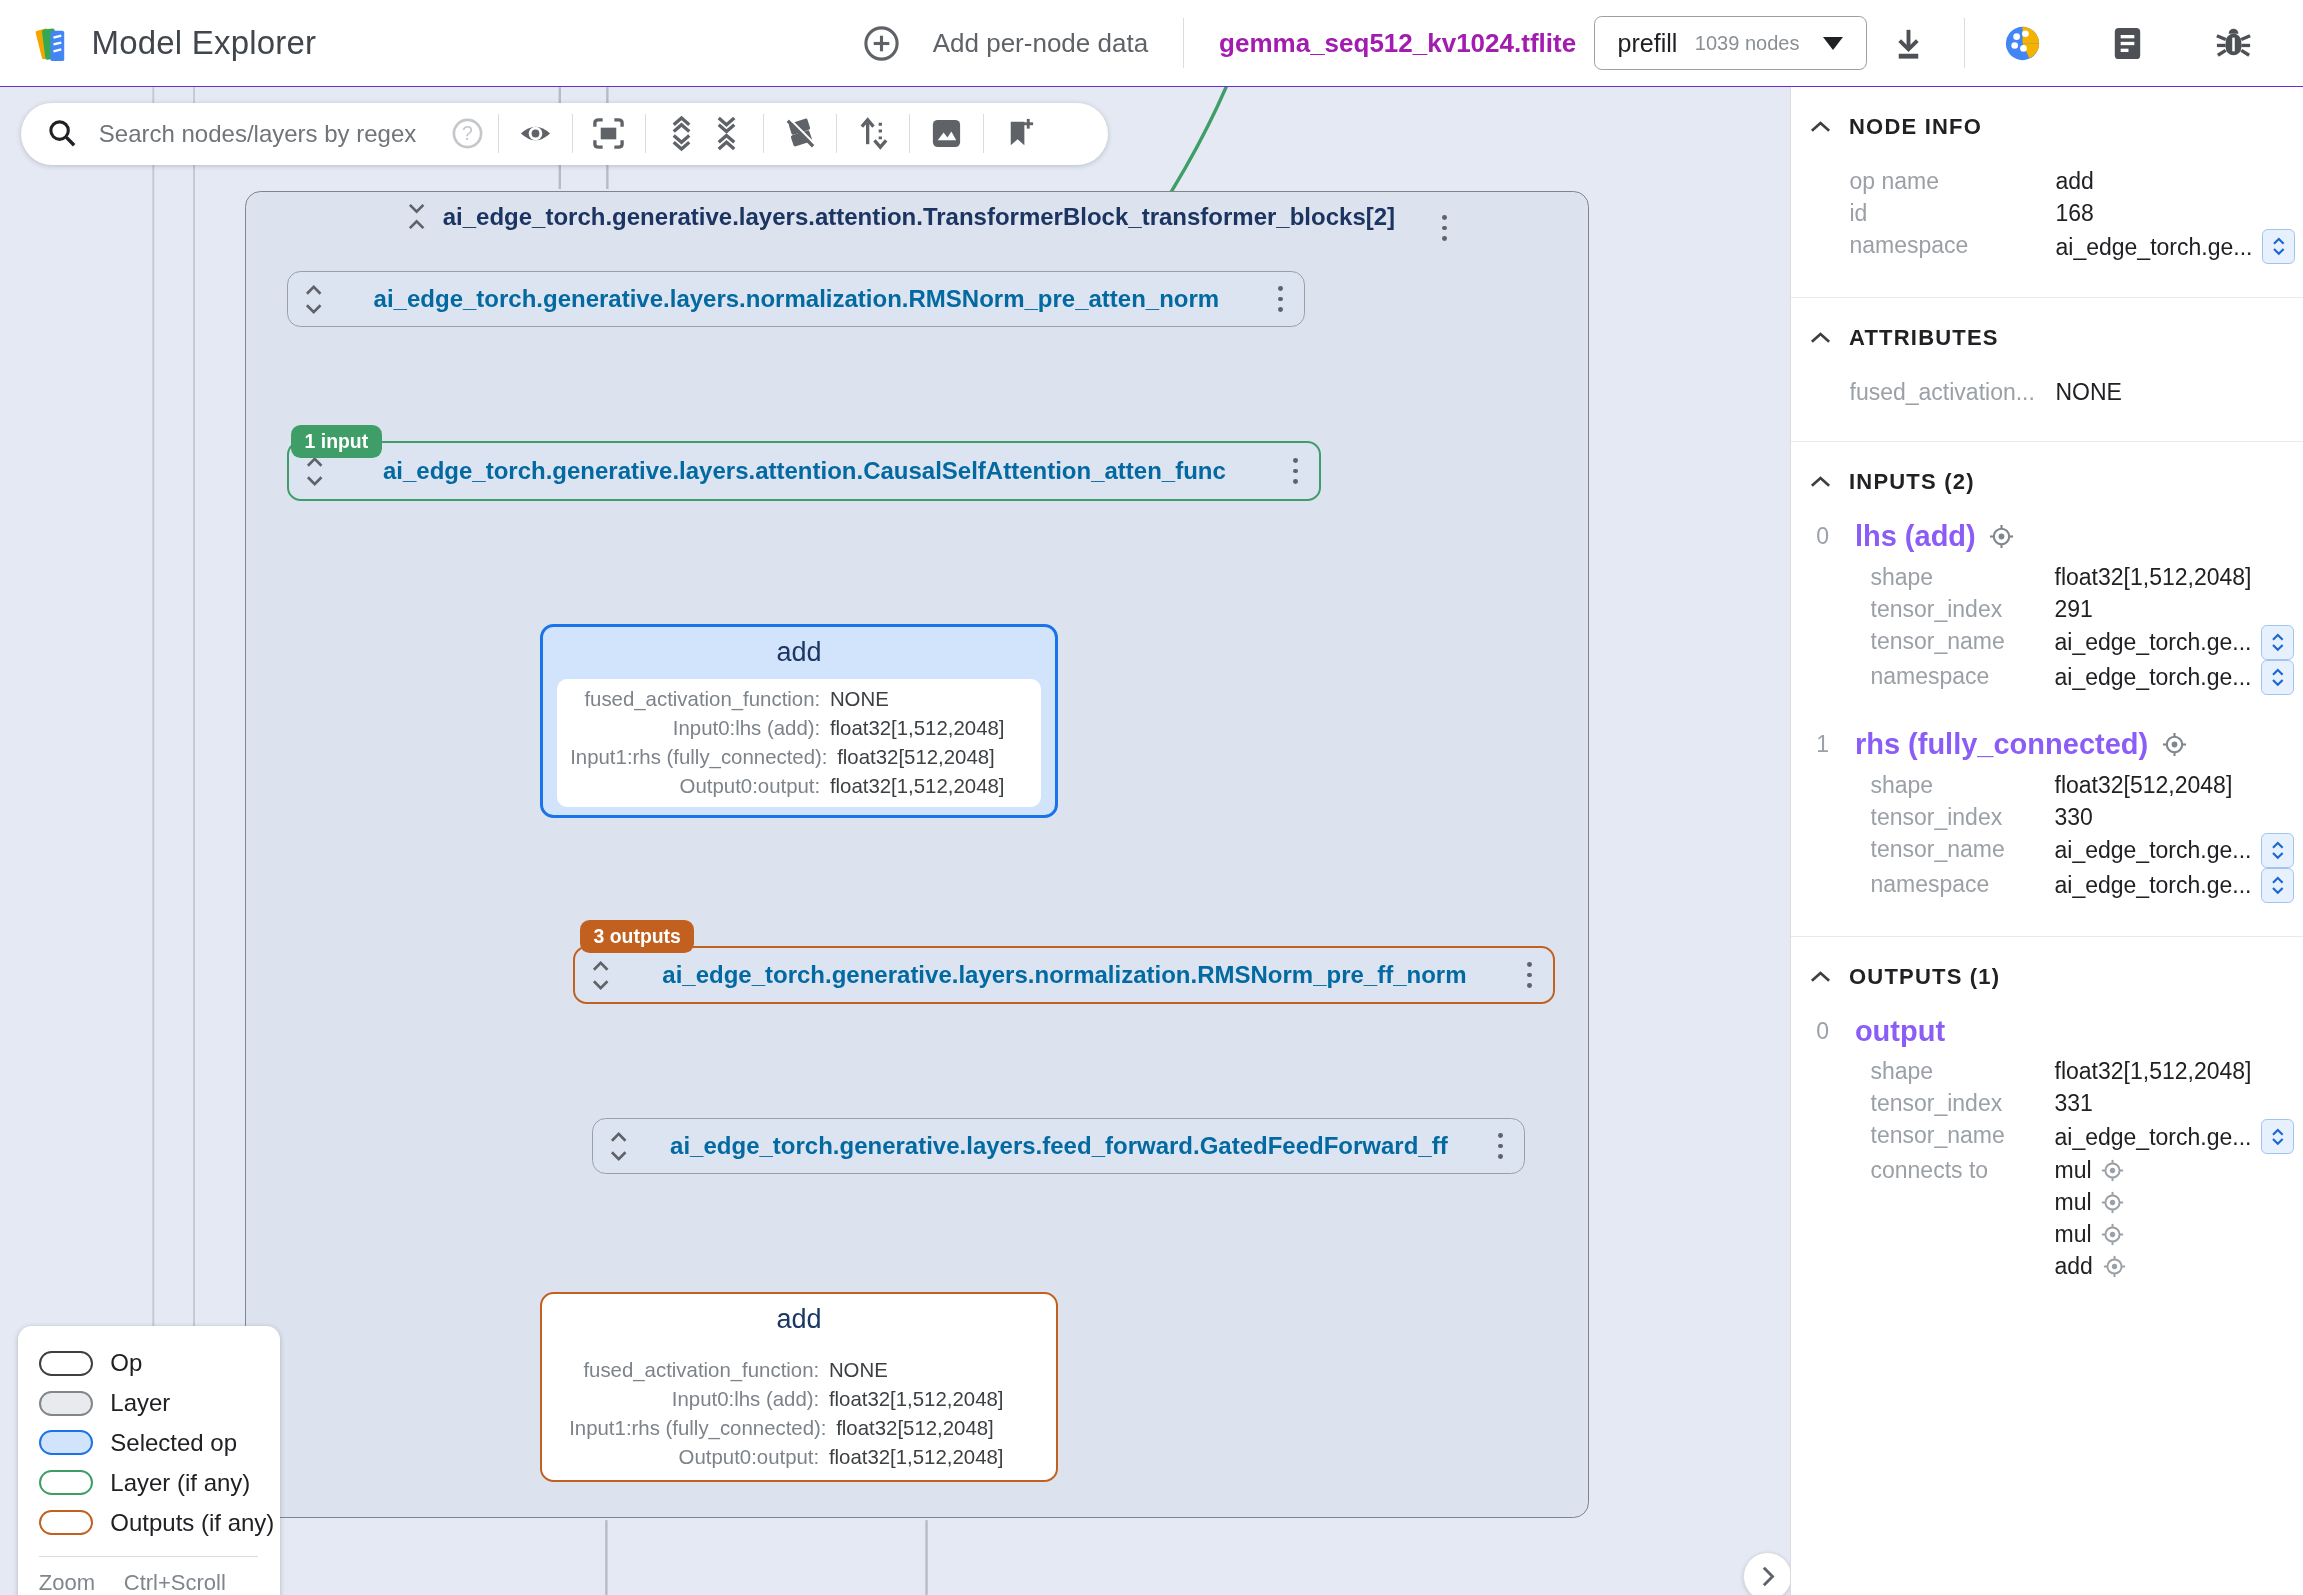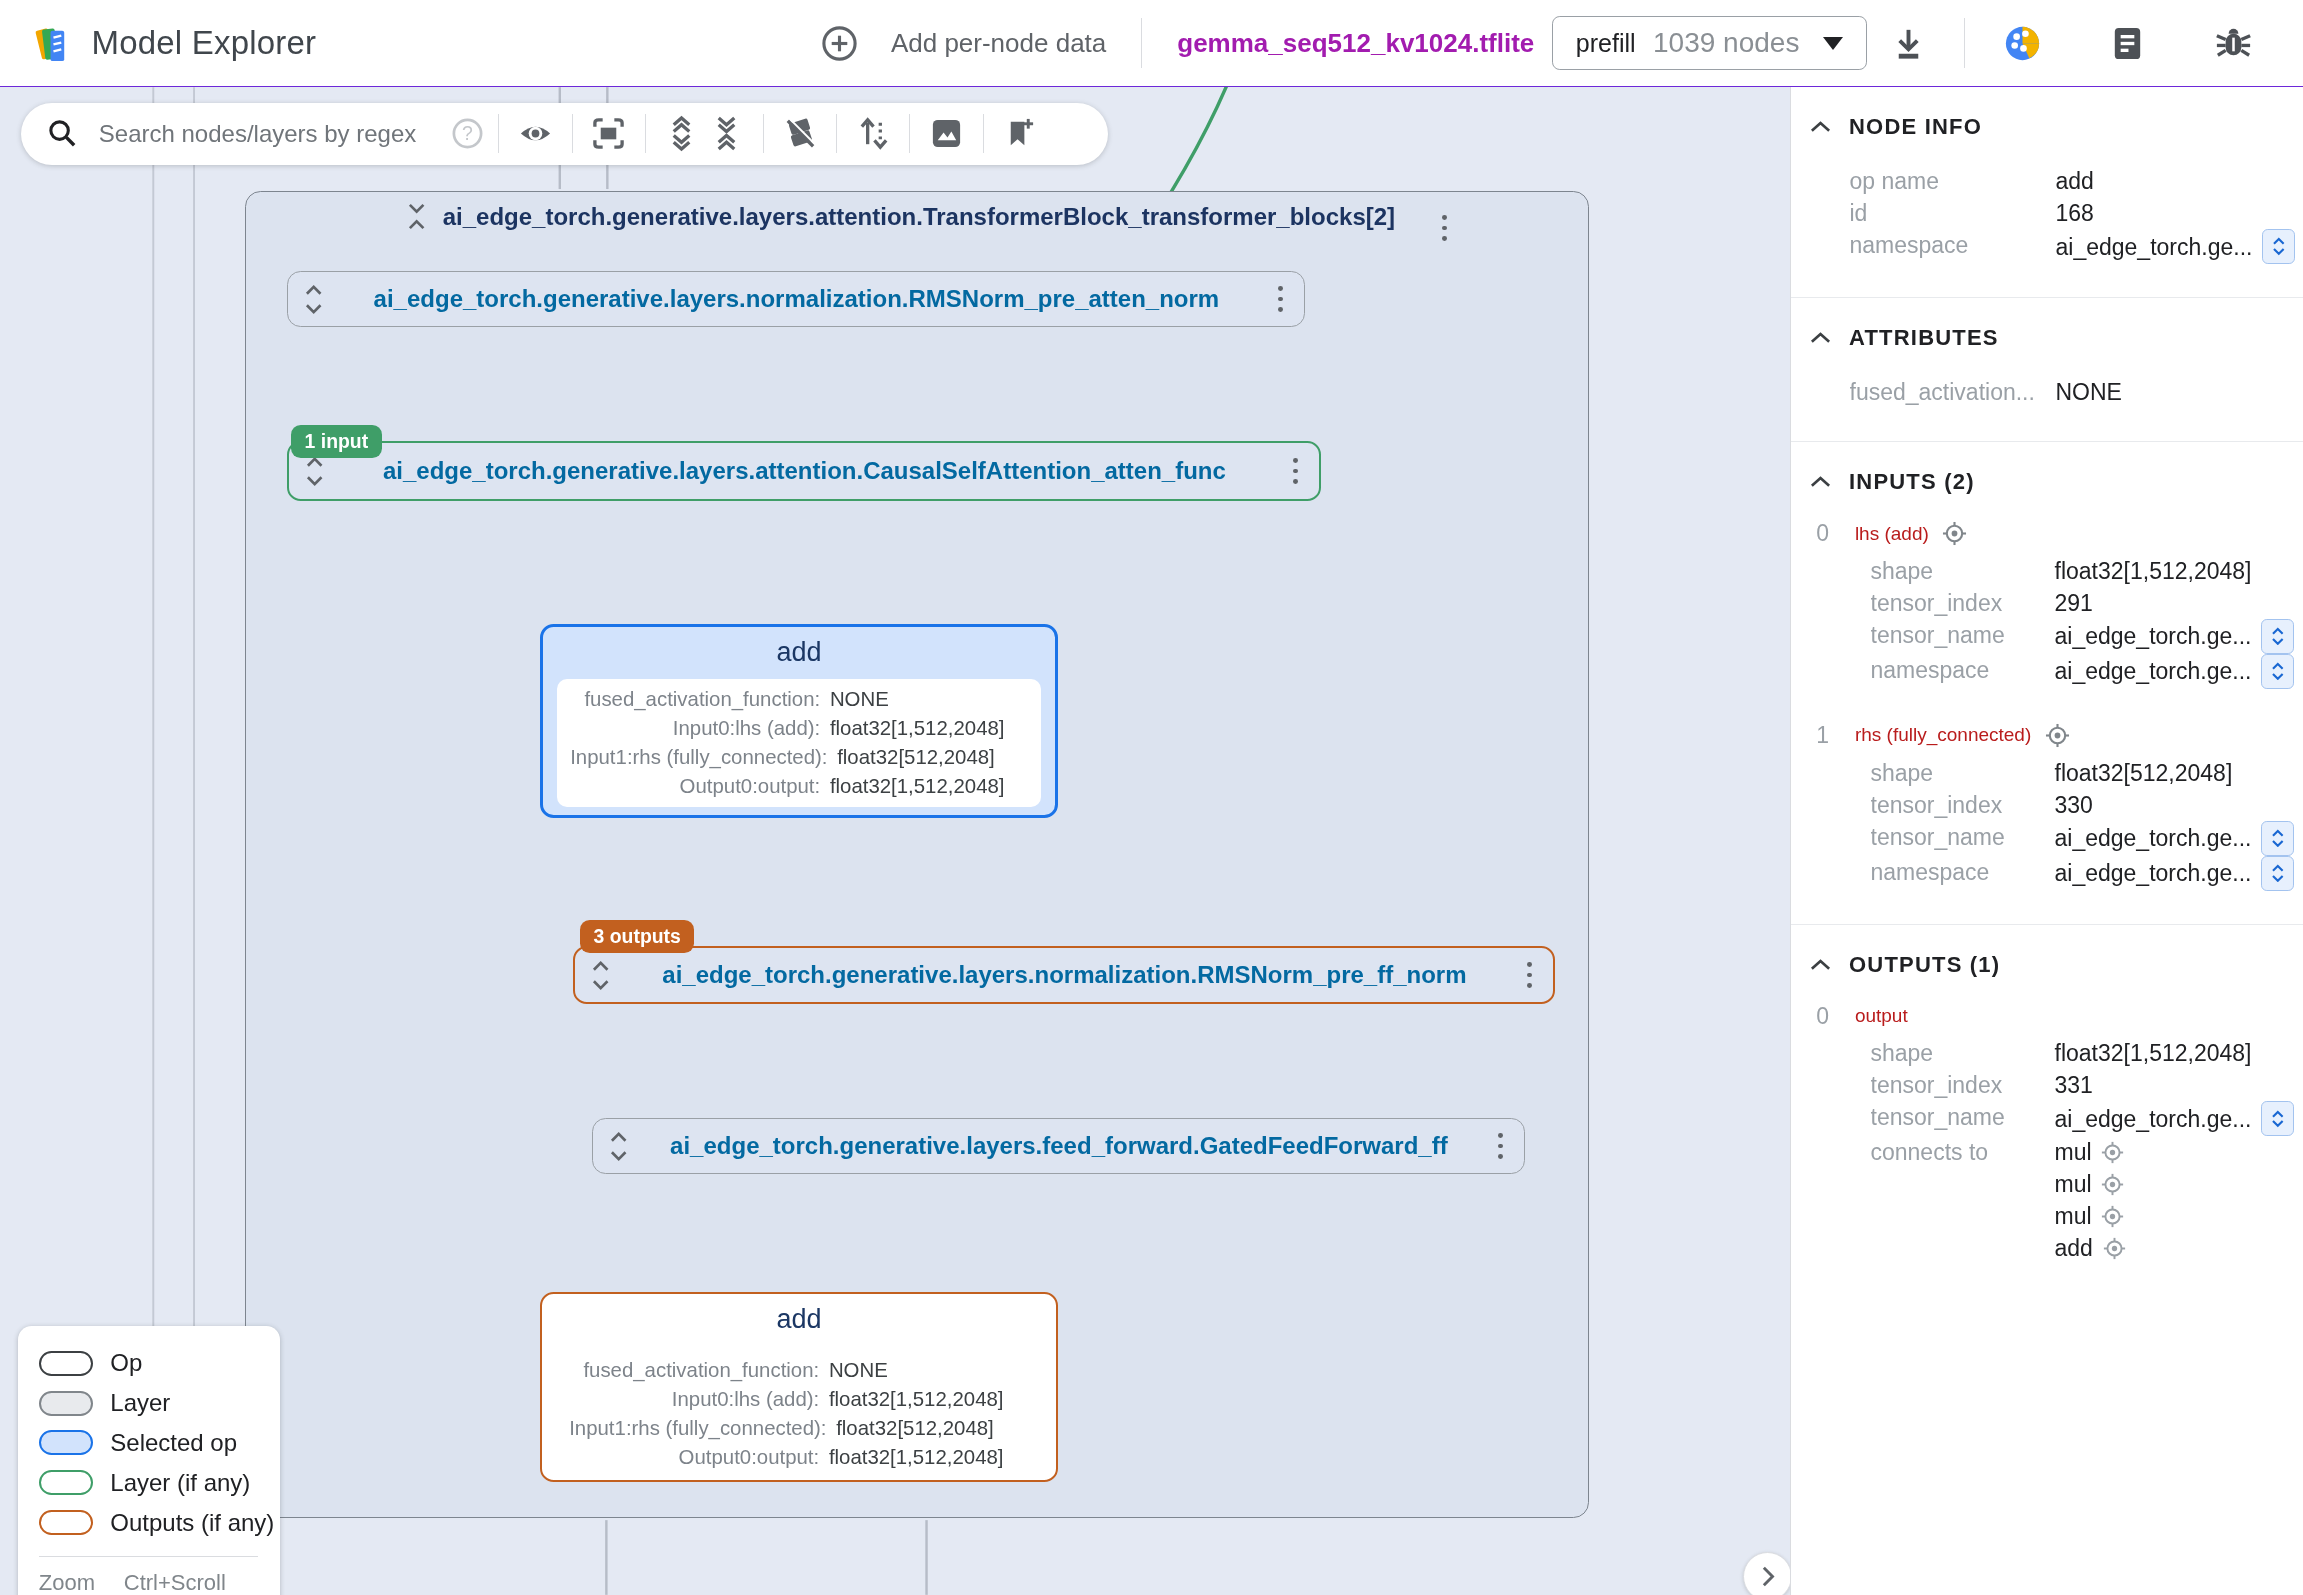--- a/index.html
+++ b/index.html
@@ -7,21 +7,21 @@
   
   .topbar{position:absolute;left:0;top:0;width:2304px;height:87px;background:#fff;border-bottom:1px solid #6d28d9;display:flex;align-items:center;box-sizing:border-box;padding:0 49px 0 29px;z-index:30;}
   .logo{display:flex;align-items:center;gap:17.5px;}
   .app-title{font-size:33px;color:#40464c;font-weight:500;letter-spacing:0.2px;}
   .grow{flex:1;}
   .addbtn{display:flex;align-items:center;gap:32px;color:#5f6368;font-size:26px;cursor:pointer;}
   .vdiv{width:1px;height:50px;background:#dadce0;margin:0 35px;}
   .model-name{font-size:26px;font-weight:700;color:#a21caf;margin-right:17.5px;white-space:nowrap;}
   .gselect{display:flex;align-items:center;border:1.5px solid #9aa0a6;border-radius:7.8px;height:52px;padding:0 23px;gap:17.5px;cursor:pointer;background:#fff;}
   .gsel-name{font-size:25px;color:#202124;}
-  .gsel-count{font-size:28px;color:#8a8f94;}
+  .gsel-count{font-size:20px;color:#8a8f94;}
   .gsel-caret{width:0;height:0;border-left:10.7px solid transparent;border-right:10.7px solid transparent;border-top:13.6px solid #202124;margin-left:5.8px;}
   .iconbtn{display:flex;align-items:center;justify-content:center;cursor:pointer;}
   
   .cv{position:absolute;left:0;top:87px;width:1790px;height:1508px;background:#e4e9f3;overflow:hidden;}
   .edges{position:absolute;left:0;top:0;z-index:1;}
   
   .tools{position:absolute;left:21.3px;top:15.5px;width:1087px;height:62px;background:#fff;border-radius:33px;display:flex;align-items:center;box-shadow:0 1px 4.9px rgba(60,64,67,.25);z-index:20;padding:0 19.4px 0 25px;box-sizing:border-box;}
   .tools .sep{width:1px;height:39px;background:#dadce0;margin:0 13.6px;}
   .search-input{border:none;outline:none;font-size:24px;color:#3c4043;width:349px;margin-left:17.5px;font-family:"Liberation Sans",sans-serif;background:transparent;}
   .search-input::placeholder{color:#70757a;}
@@ -61,21 +61,21 @@
   
   .panel{position:absolute;left:1790px;top:87px;width:513px;height:1508px;background:#fff;border-left:1px solid #dadce0;box-sizing:border-box;overflow:hidden;z-index:25;}
   .psec{border-bottom:1px solid #e8eaed;padding:27px 19.4px 33px 17.5px;}
   .phead{display:flex;align-items:center;gap:17.5px;margin-bottom:25px;cursor:pointer;}
   .phead .ptitle{font-size:22px;font-weight:700;color:#202124;letter-spacing:1.2px;}
   .prow{display:flex;align-items:flex-start;line-height:32px;font-size:23px;}
   .plabel{flex:0 0 206px;margin-left:41px;color:#9aa0a6;white-space:nowrap;overflow:hidden;}
   .pval{color:#202124;white-space:nowrap;display:flex;align-items:center;gap:9.7px;}
   .pitem{display:flex;align-items:center;gap:13.6px;margin:21.3px 0 7.8px;}
   .pidx{flex:0 0 25px;color:#9aa0a6;font-size:23px;margin-left:7.8px;}
-  .pname{color:#b91c1c;font-size:19px;font-weight:400;}
+  .pname{color:#8b5cf6;font-size:29px;font-weight:700;}
   .psub .plabel{flex:0 0 184px;margin-left:62px;position:relative;}
   .psub .plabel::before{content:"";position:absolute;left:-21.3px;top:13.6px;width:5.8px;height:5.8px;border-radius:50%;background:#b5b9bd;}
   .chip{display:inline-flex;flex-direction:column;align-items:center;justify-content:center;width:31px;height:33px;border:1.5px solid #a3c3ef;background:#e7ف0fd;background:#e7f0fd;border-radius:5.8px;cursor:pointer;gap:1px;}
   .conn-list{display:flex;flex-direction:column;gap:0;}
   .conn{display:flex;align-items:center;gap:9.7px;line-height:32px;color:#202124;font-size:23px;}
   svg{display:block;}
 </style>
 </head>
 <body>
 <div class="root">

